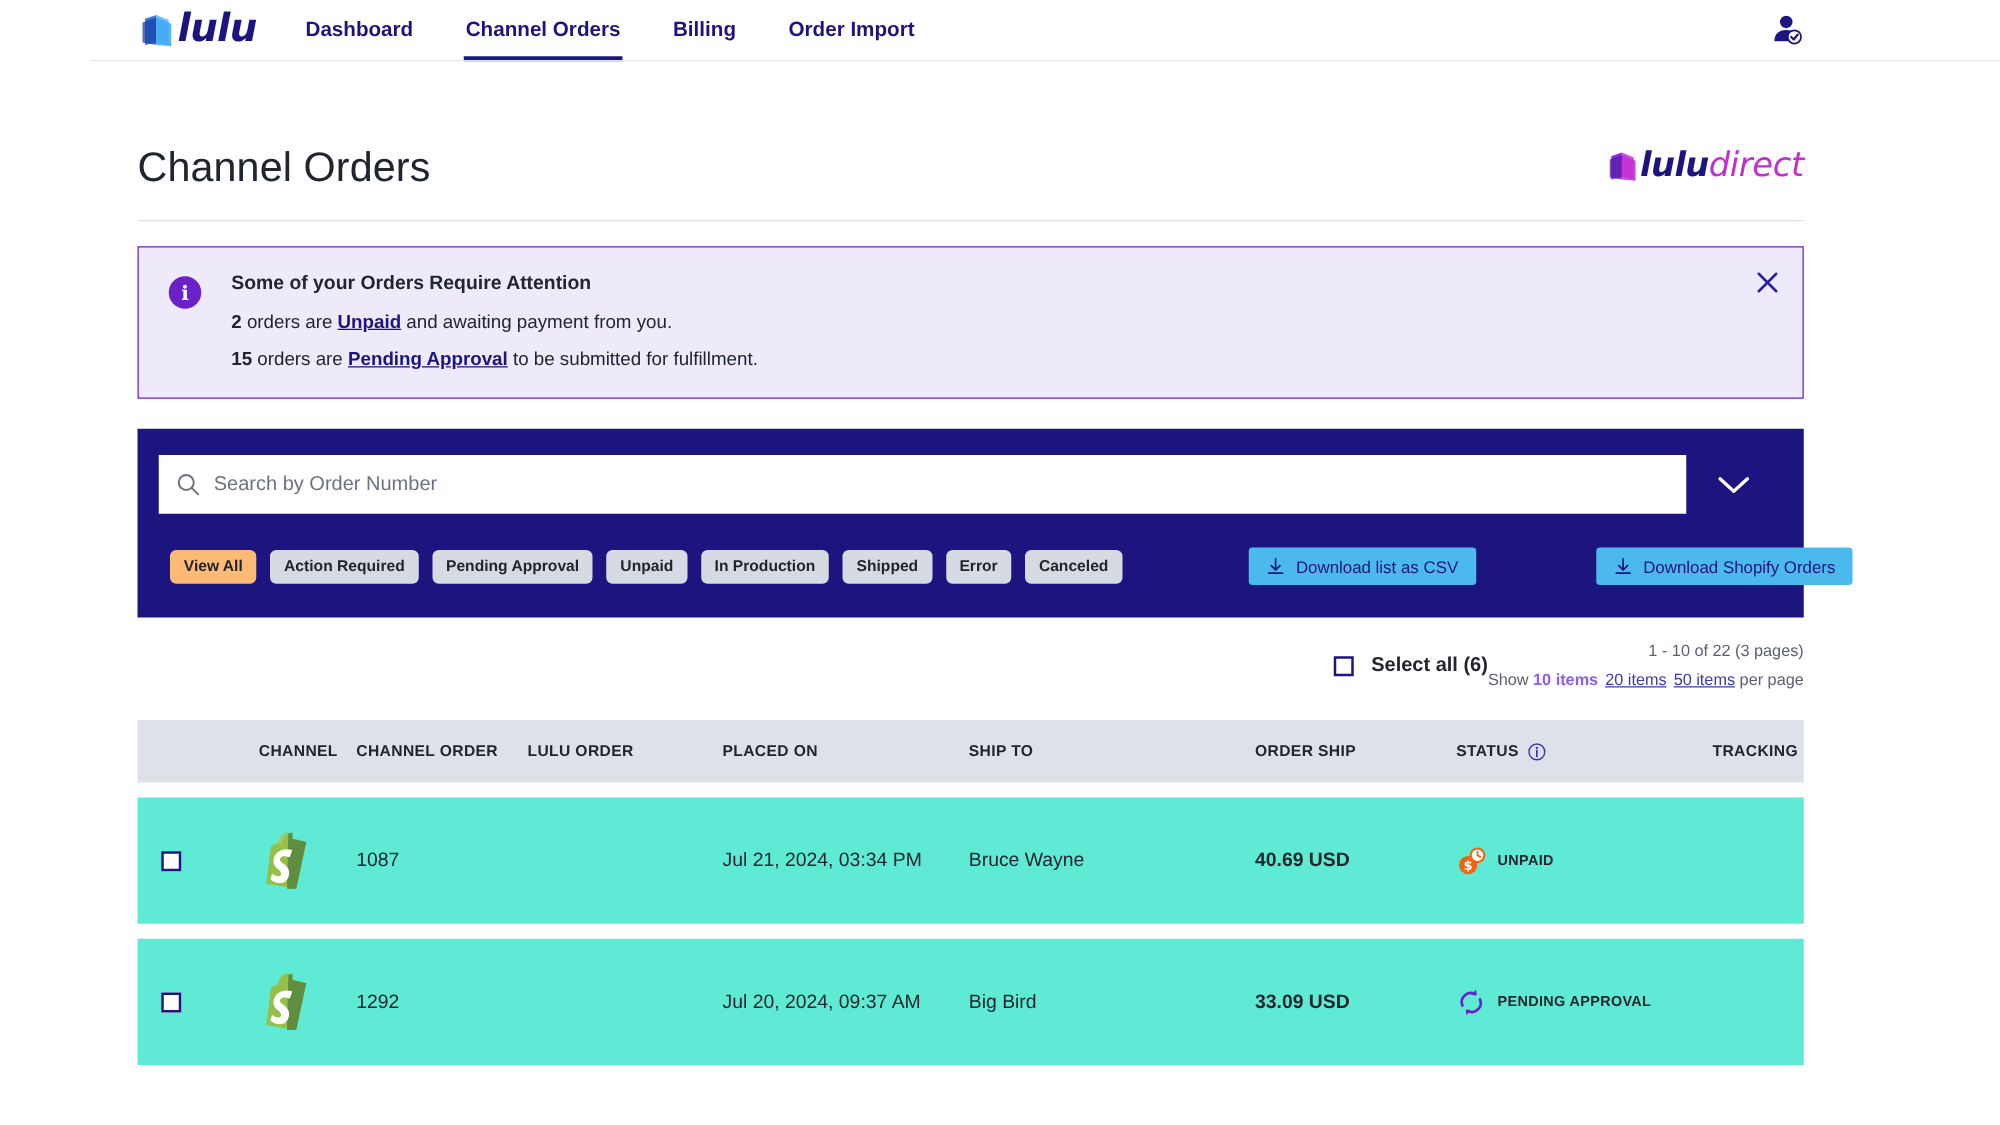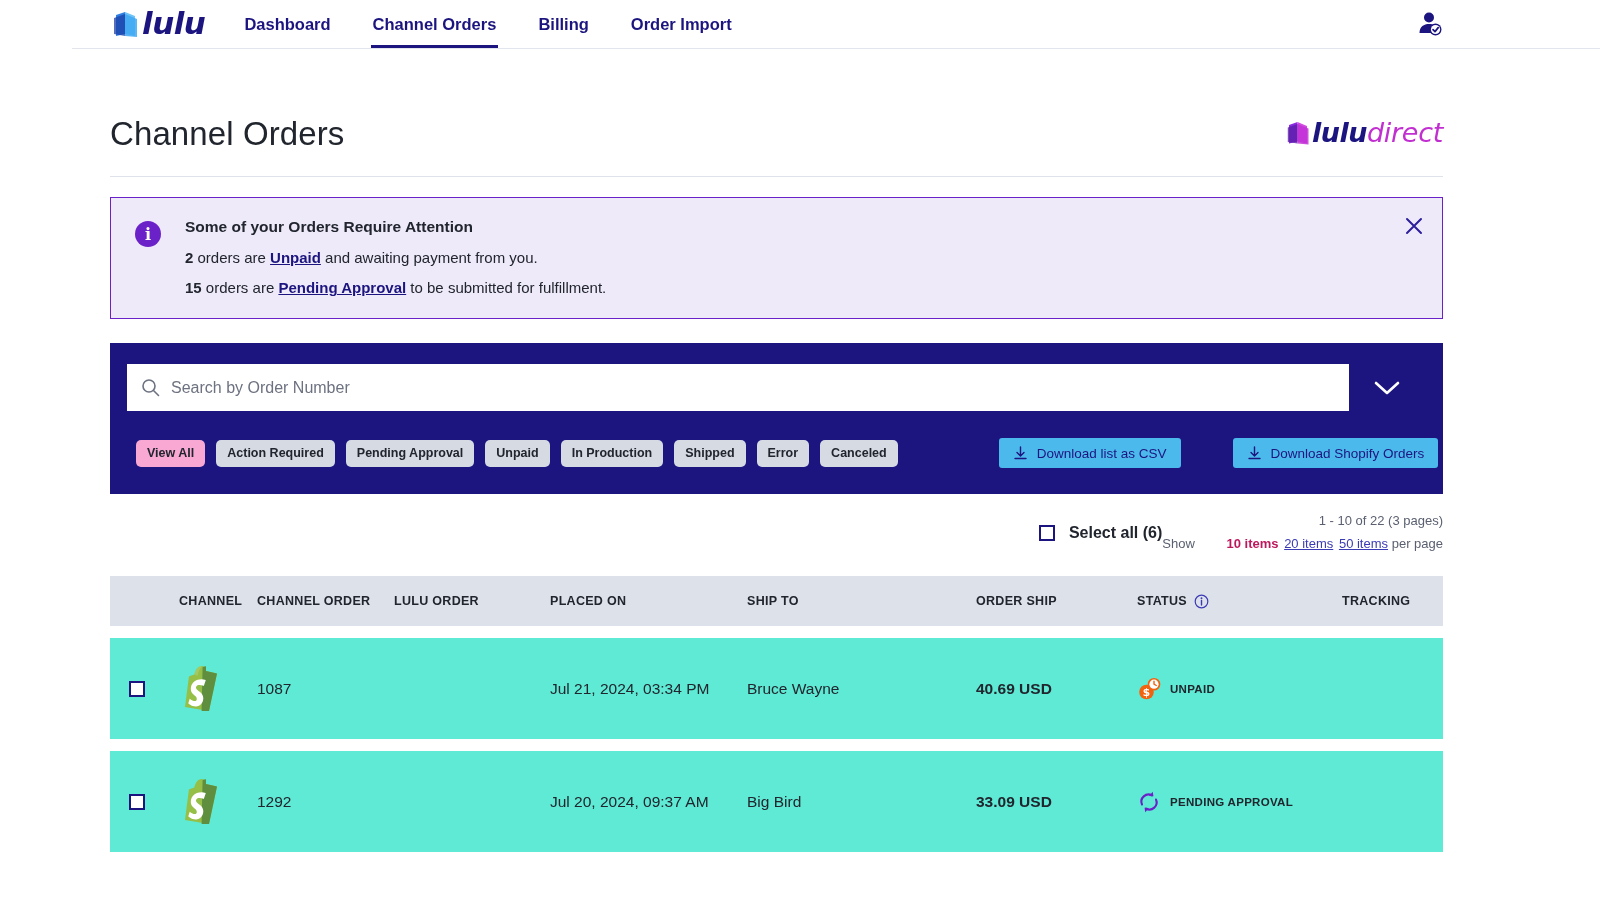--- a/index.html
+++ b/index.html
@@ -134,50 +134,50 @@
     cursor: pointer;
   }
   .filters { display: flex; align-items: center; margin-top: 27px; padding-left: 9px; }
   .chip {
     height: 27px; border-radius: 5px;
     background: #d6dae3; color: #21252e;
     font-size: 12.5px; font-weight: bold;
     display: flex; align-items: center; padding: 0 11px;
     margin-right: 11px; cursor: pointer; white-space: nowrap;
   }
-  .chip.active { background: #f9a8d4; }
+  .chip.active { background: #fdba74; }
   .dl-btn {
     height: 30px; background: #4cb9ec; color: #1c1580;
     border-radius: 3px;
     font-size: 13.5px;
     display: flex; align-items: center; padding: 0 14px;
     cursor: pointer; white-space: nowrap;
   }
   .dl-btn .dli { width: 15px; height: 15px; margin-right: 9px; flex: 0 0 15px; }
   .dl-gap1 { margin-left: 90px; }
-  .dl-gap2 { margin-left: 52px; }
+  .dl-gap2 { margin-left: 96px; }
 
   
   .meta-row {
     display: flex; align-items: flex-start; justify-content: flex-end;
     margin-top: 19px;
   }
   .selectall { display: flex; align-items: center; margin-top: 11px; }
   .cbox {
     width: 16px; height: 16px;
     border: 2px solid #1c1580; background: #fff;
     cursor: pointer; flex: 0 0 16px;
   }
   .selectall-label {
     margin-left: 14px; font-size: 16px; font-weight: bold; color: #21252e;
   }
   .pagination { text-align: right; }
   .pg-count { font-size: 13px; color: #5b6070; }
   .pg-show { font-size: 13px; color: #5b6070; margin-top: 8px; }
-  .pg-show b { color: #be185d; font-weight: bold; margin-left: 28px; }
+  .pg-show b { color: #8b5cf6; font-weight: bold; }
   .pg-show a {
     color: #3b3ab5; text-decoration: underline; cursor: pointer;
     margin-left: 2px;
   }
 
   
   .thead {
     margin-top: 25px;
     background: #dde1e9;
     height: 50px;
@@ -189,21 +189,21 @@
   .row {
     margin-top: 12px;
     background: #5eead4;
     height: 101px;
     display: flex; align-items: center;
     font-size: 15.5px; color: #21252e;
   }
   .row .td { display: flex; align-items: center; }
 
   .c-check { width: 69px; padding-left: 19px; flex: 0 0 69px; }
-  .c-channel { width: 78px; flex: 0 0 78px; }
+  .c-channel { width: 78px; flex: 0 0 78px; margin-left: 28px; }
   .c-corder { width: 137px; flex: 0 0 137px; }
   .c-lorder { width: 138px; flex: 0 0 138px; }
   .c-placed { width: 215px; flex: 0 0 215px; padding-left: 18px; }
   .c-ship { width: 229px; flex: 0 0 229px; }
   .c-total { width: 161px; flex: 0 0 161px; }
   .c-status { width: 205px; flex: 0 0 205px; }
   .c-track { flex: 1; }
 
   .shopify-ico { width: 44px; height: 48px; }
   .total-val { font-weight: bold; font-size: 15.5px; }

